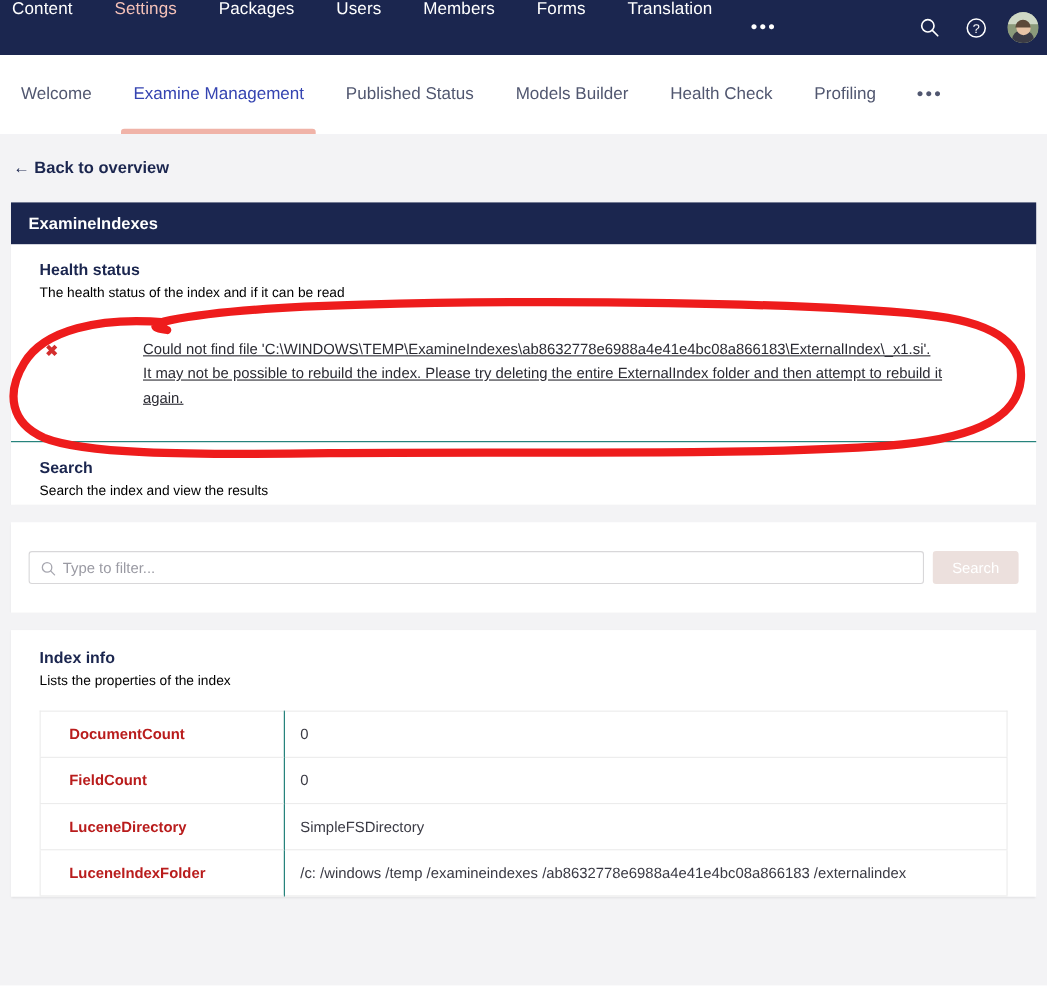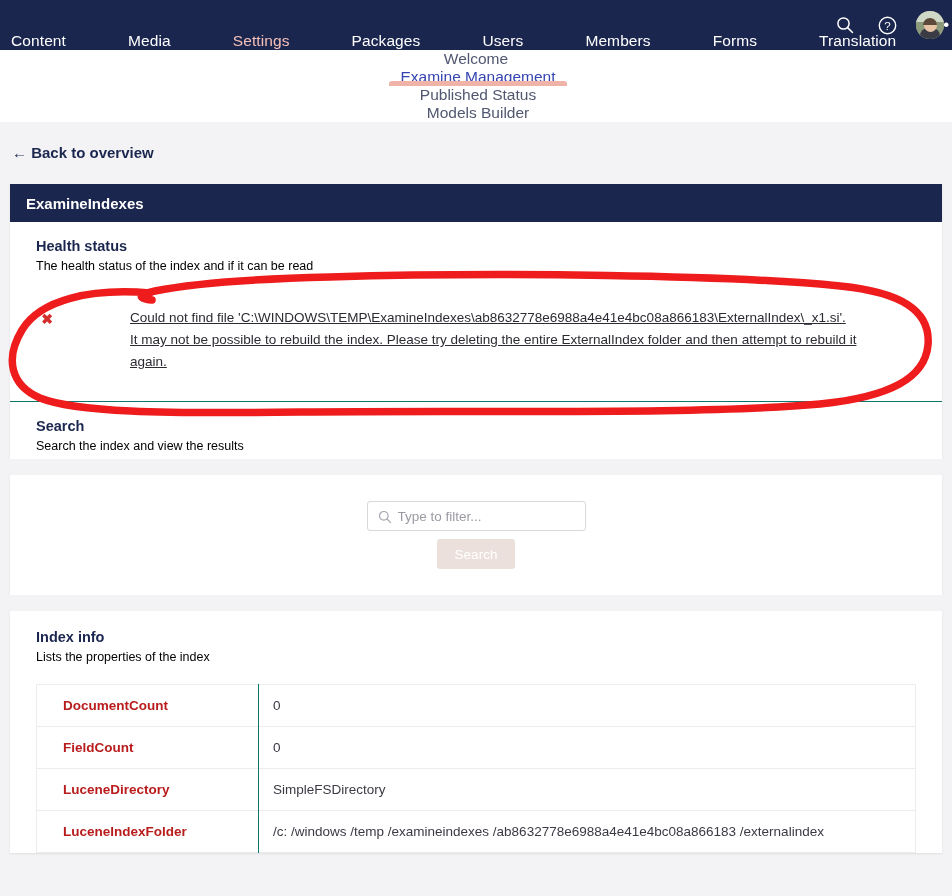--- a/index.html
+++ b/index.html
@@ -25,22 +25,22 @@
   }
   .topnav-items {
     display: flex;
     align-items: center;
     height: 50px;
   }
   .topnav-item {
     position: relative;
     height: 50px;
     display: flex;
-    align-items: flex-end;
-    padding: 0 31px;
+    align-items: flex-start;
+    padding: 0 19px;
     color: #ffffff;
     font-size: 15.5px;
     letter-spacing: .1px;
     cursor: pointer;
     white-space: nowrap;
   }
   .topnav-item.first { padding-left: 11px; }
   .topnav-item.active { color: #f5c1b8; }
   .topnav-item.active::after {
     content: "";
@@ -100,21 +100,20 @@
   }
 
   
   .subnav {
     position: relative;
     height: 72px;
     background: #ffffff;
     display: flex;
     align-items: center;
     padding-left: 4px;
-    flex-direction: column;
   }
   .subnav-item {
     position: relative;
     height: 72px;
     display: flex;
     align-items: center;
     padding: 0 19px;
     color: #515770;
     font-size: 15.5px;
     cursor: pointer;
@@ -217,25 +216,24 @@
     padding-right: 4px;
     white-space: pre-wrap;
     word-break: break-word;
     text-decoration: underline;
   }
 
   
   .search-gap { height: 16px; background: #f3f3f5; }
   .search-row {
     display: flex;
-    align-items: center;
+    align-items: flex-end;
     padding: 26px 16px 26px 16px;
     background: #ffffff;
     gap: 8px;
-    flex-direction: column;
   }
   .search-input-wrap {
     flex: 1;
     position: relative;
     height: 30px;
     border: 1px solid #d8d7d9;
     border-radius: 3px;
     background: #ffffff;
     display: flex;
     align-items: center;
@@ -304,23 +302,20 @@
     z-index: 50;
   }
 </style>
 </head>
 <body>
 
 <div class="topnav">
   <div class="topnav-items">
     <div class="topnav-item first">
       <span>Content</span>
-    </div>
-    <div class="topnav-item">
-      <span>Media</span>
     </div>
     <div class="topnav-item active">
       <span>Settings</span>
     </div>
     <div class="topnav-item">
       <span>Packages</span>
     </div>
     <div class="topnav-item">
       <span>Users</span>
     </div>

